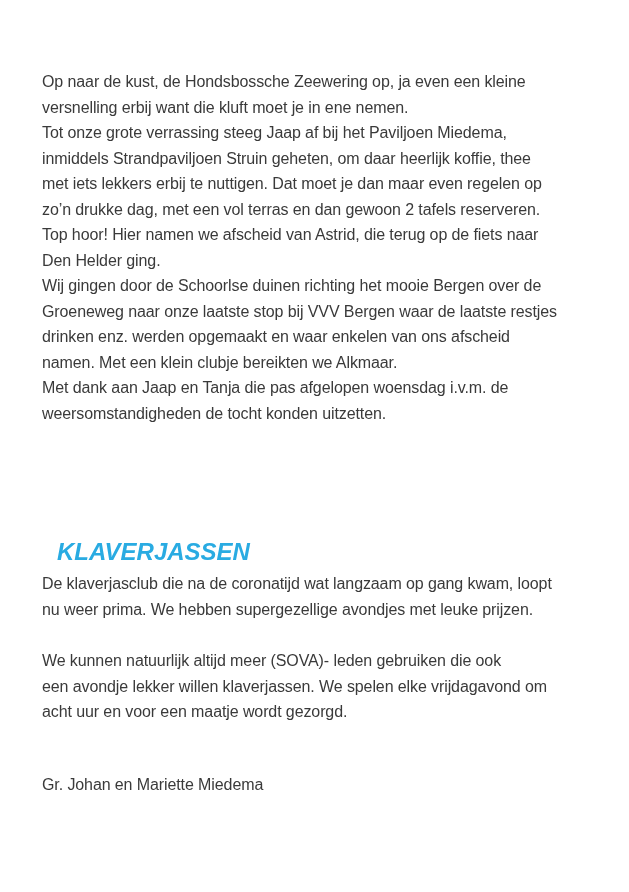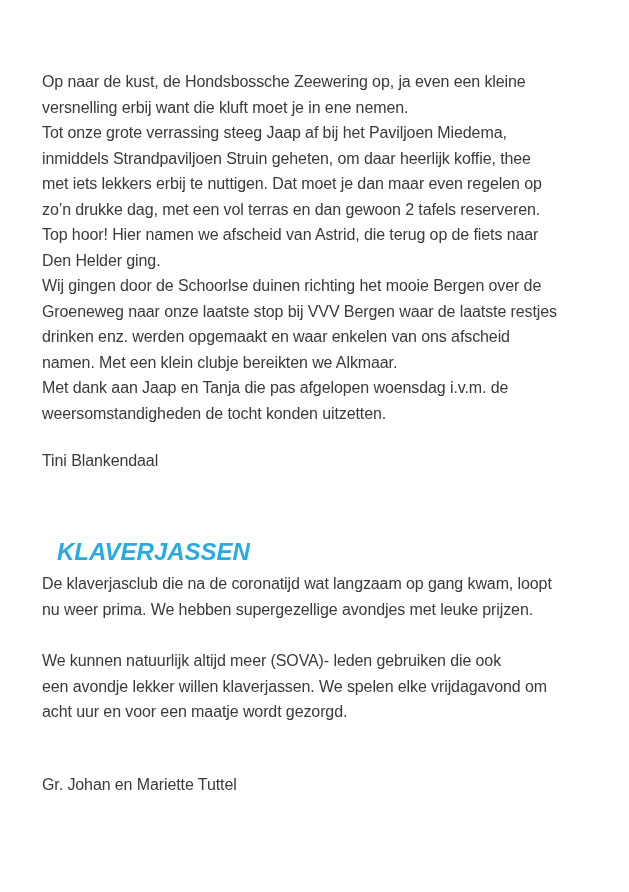--- a/index.html
+++ b/index.html
@@ -50,26 +50,25 @@
 zo’n drukke dag, met een vol terras en dan gewoon 2 tafels reserveren.
 Top hoor! Hier namen we afscheid van Astrid, die terug op de fiets naar
 Den Helder ging.
 Wij gingen door de Schoorlse duinen richting het mooie Bergen over de
 Groeneweg naar onze laatste stop bij VVV Bergen waar de laatste restjes
 drinken enz. werden opgemaakt en waar enkelen van ons afscheid
 namen. Met een klein clubje bereikten we Alkmaar.
 Met dank aan Jaap en Tanja die pas afgelopen woensdag i.v.m. de
 weersomstandigheden de tocht konden uitzetten.</p>
 
-  <p class="textblock" style="top: 448px; color: rgb(58, 58, 58);">Tini Blankendaal</p>
 
   <h2 class="heading" style="top: 521px; color: rgb(41, 171, 226);">KLAVERJASSEN</h2>
 
   <p class="textblock" style="top: 648px; color: rgb(58, 58, 58);">We kunnen natuurlijk altijd meer (SOVA)- leden gebruiken die ook
 een avondje lekker willen klaverjassen. We spelen elke vrijdagavond om
 acht uur en voor een maatje wordt gezorgd.</p>
 
   <p class="textblock" style="top: 571px; color: rgb(58, 58, 58);">De klaverjasclub die na de coronatijd wat langzaam op gang kwam, loopt
 nu weer prima. We hebben supergezellige avondjes met leuke prijzen.</p>
 
-  <p class="textblock" style="top: 772px; color: rgb(58, 58, 58);">Gr. Johan en Mariette Tuttel</p>
+  <p class="textblock" style="top: 772px; color: rgb(58, 58, 58);">Gr. Johan en Mariette Miedema</p>
 
 </div>
 
 </body></html>

